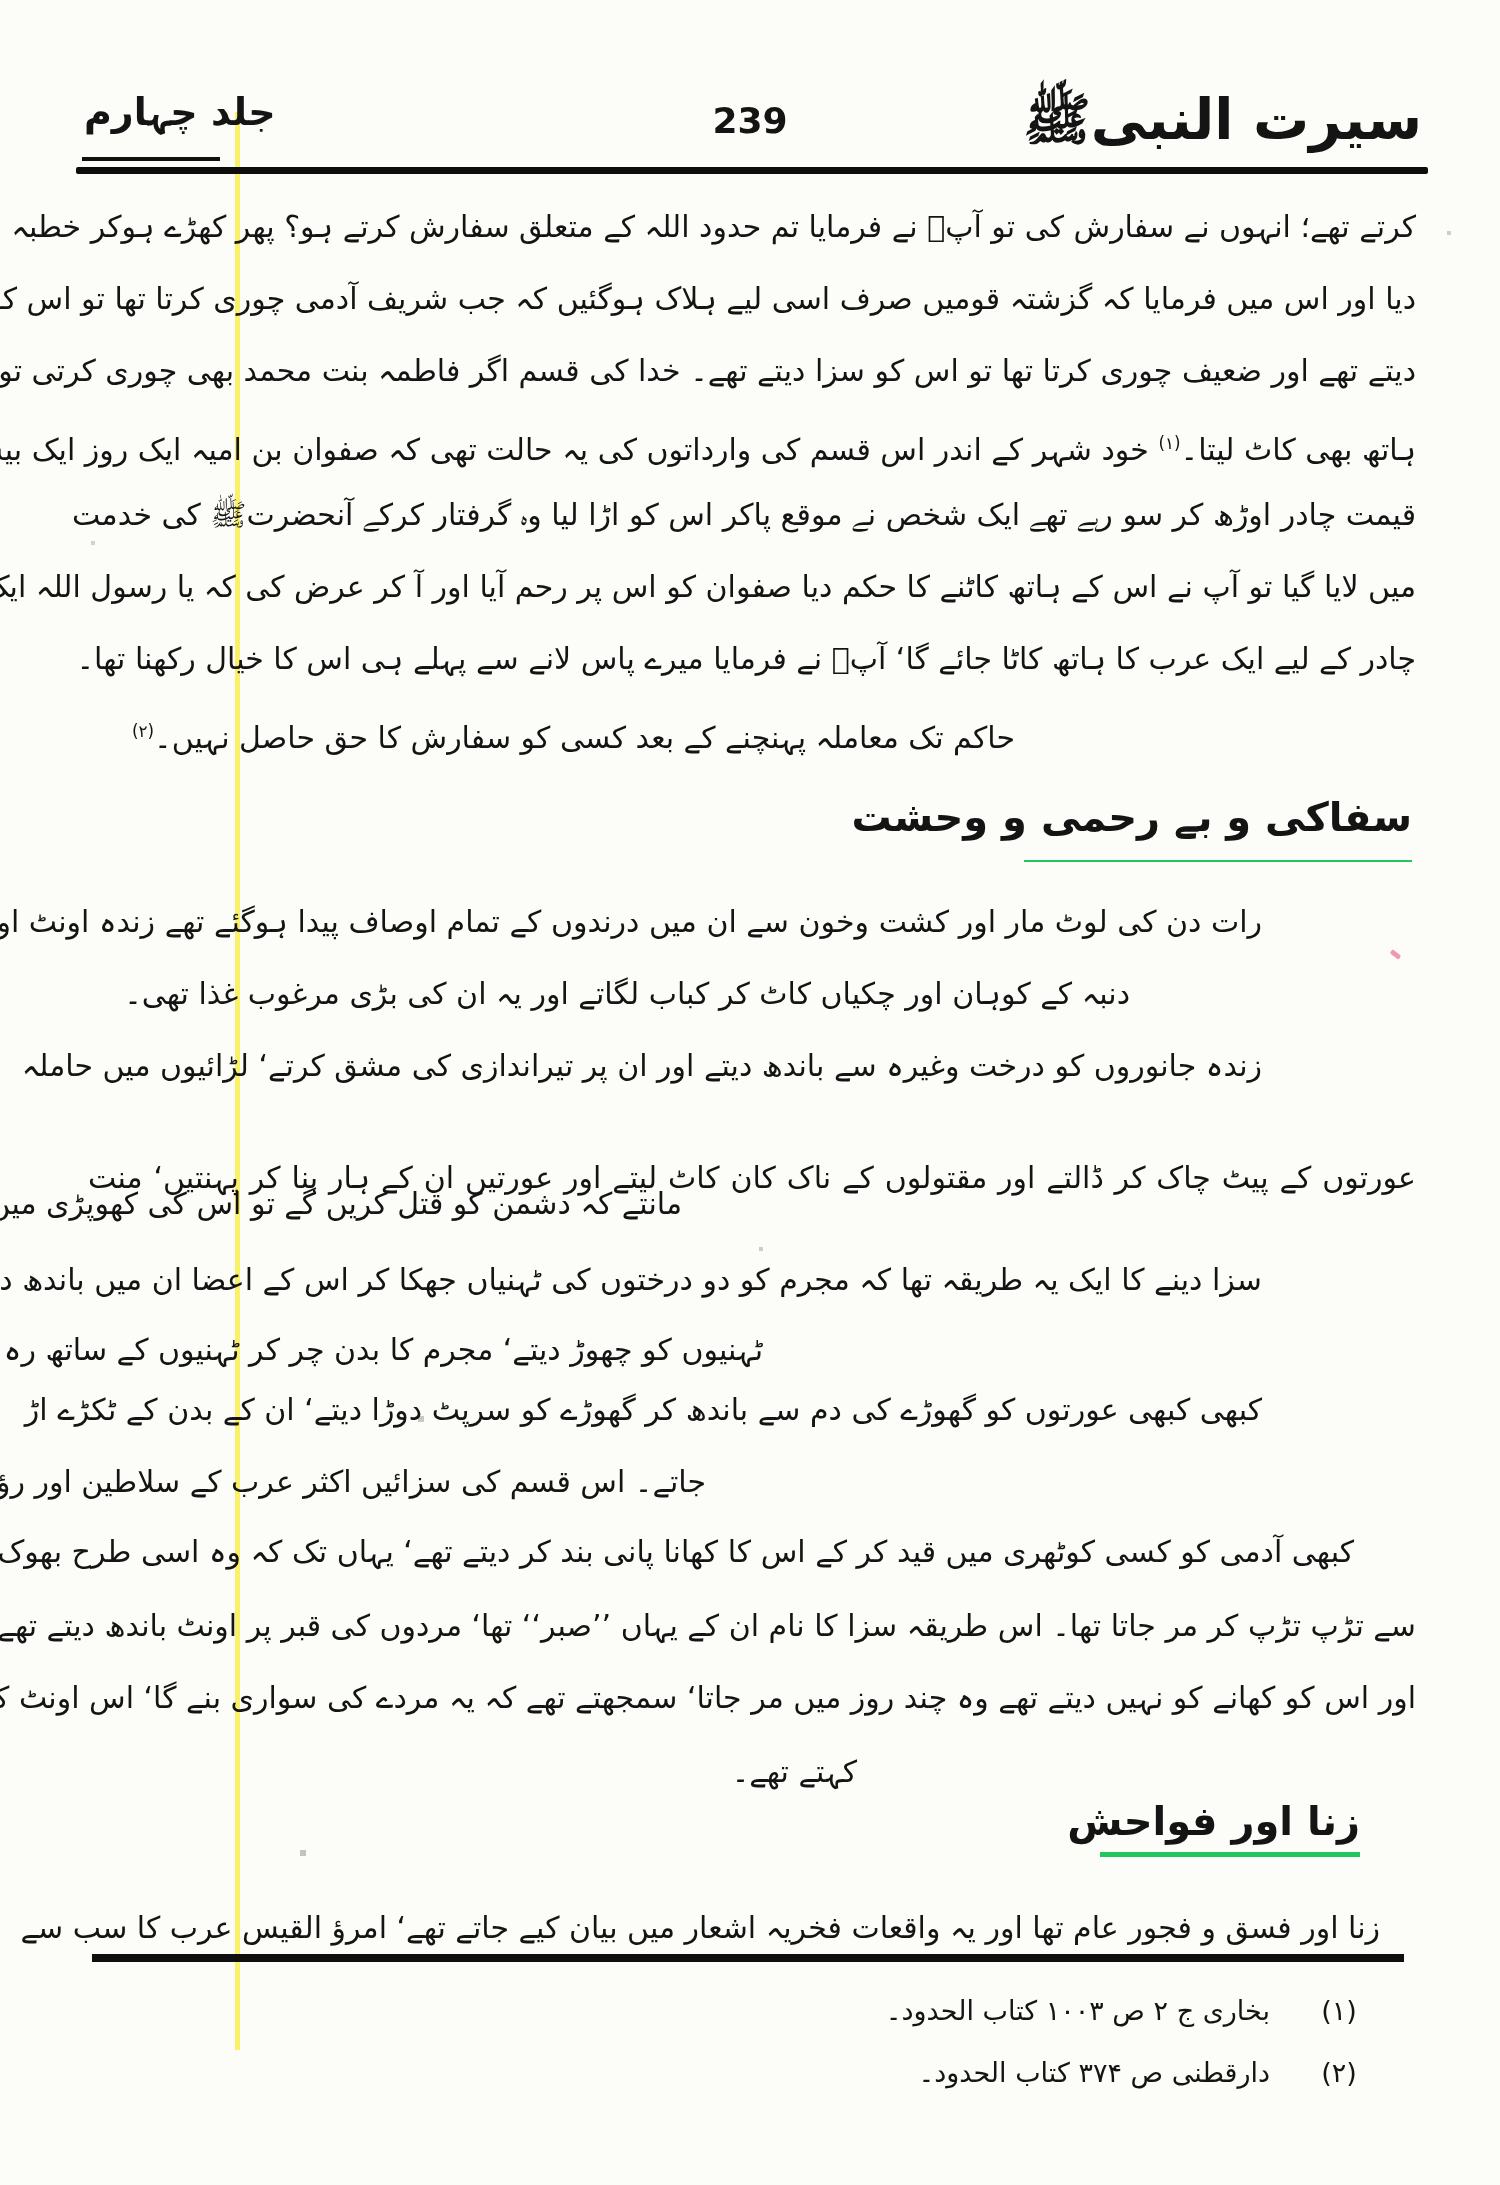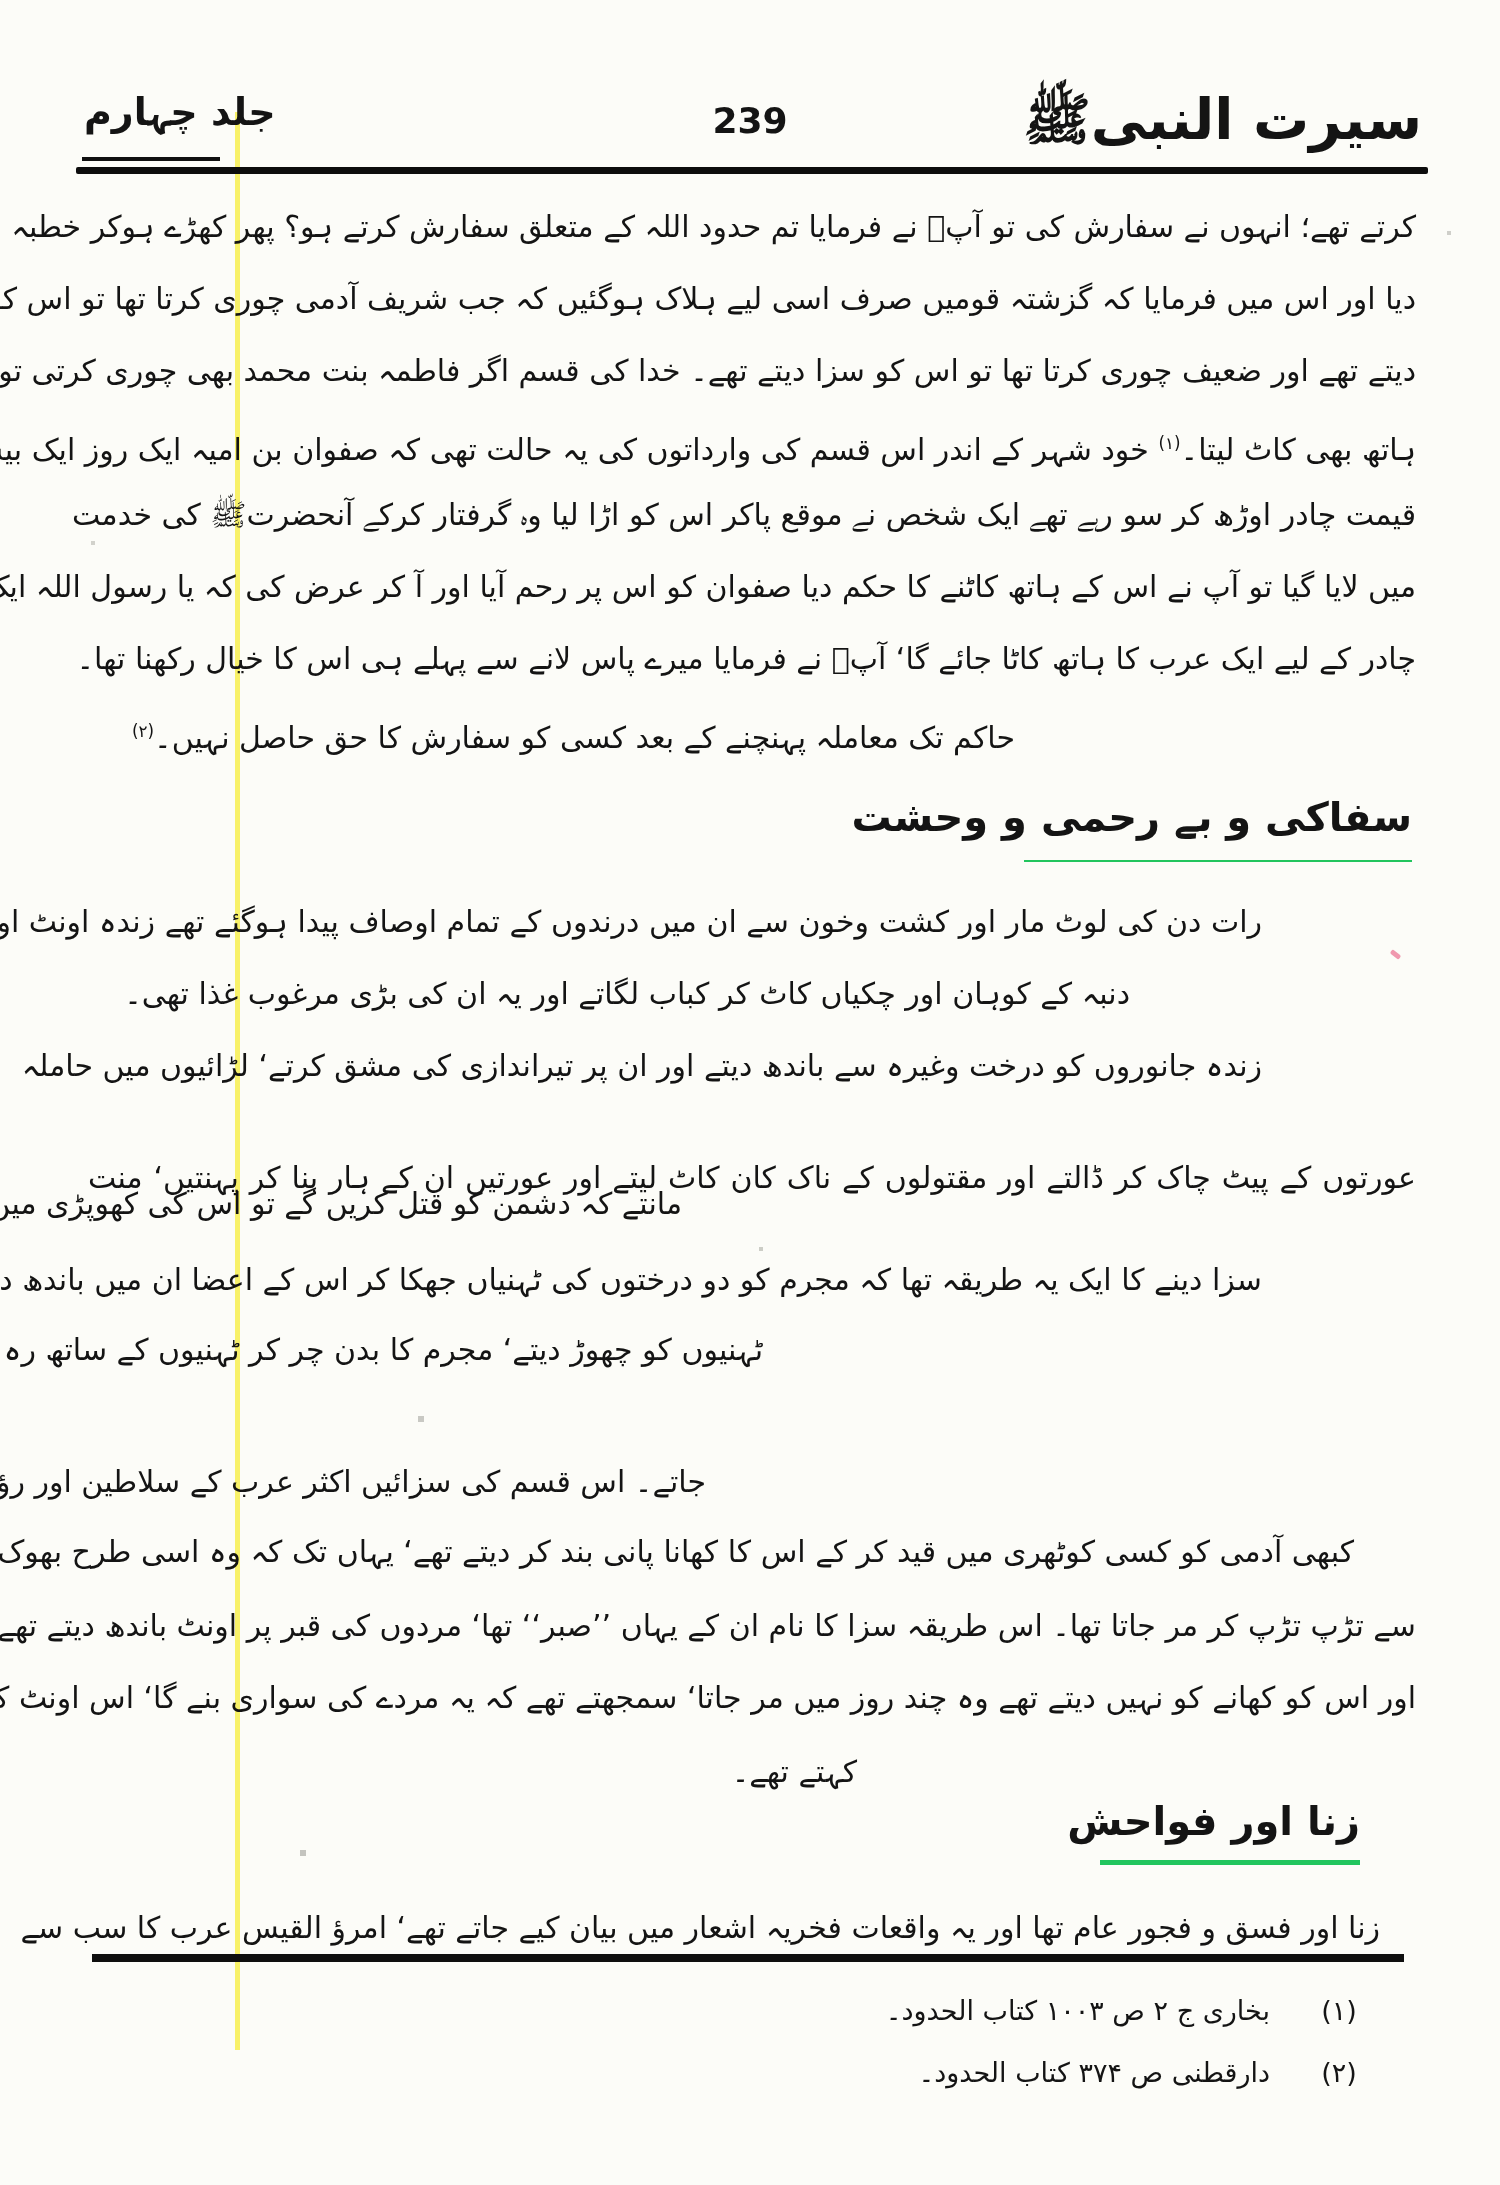--- a/index.html
+++ b/index.html
@@ -19,21 +19,21 @@
   .just{left:88px;right:84px;text-align:justify;text-align-last:justify;}
   .ind{left:88px;right:238px;text-align:justify;text-align-last:justify;}   
   .ind-sm{left:88px;right:146px;text-align:justify;text-align-last:justify;}
   .ind-f{left:95px;right:120px;text-align:justify;text-align-last:justify;}
   .frag{}
   sup.fnmark{font-size:0.56em;vertical-align:super;letter-spacing:1px;}
   
   .heading{position:absolute;direction:rtl;font-weight:bold;text-align:center;
     border-bottom:2px solid #22c55e;white-space:nowrap;}
   .h1{top:794px;right:88px;width:388px;font-size:40px;padding-bottom:20px;}
-  .h2{top:1798px;right:140px;width:260px;font-size:40px;padding-bottom:16px;border-bottom-width:5px;}
+  .h2{top:1798px;right:140px;width:260px;font-size:40px;padding-bottom:8px;border-bottom-width:5px;}
   
   .fn-sep{position:absolute;top:1954px;left:92px;width:1312px;height:8px;background:#0f0f0f;}
   .fn{position:absolute;right:138px;direction:rtl;display:flex;gap:46px;font-size:27px;line-height:46px;white-space:nowrap;}
   .fn .mk{min-width:46px;text-align:center;}
   
   .yellow-line{position:absolute;top:112px;left:235px;width:5px;height:1938px;background:rgba(247,238,58,0.75);}
   .red-mark{position:absolute;top:952px;left:1390px;width:11px;height:5px;background:rgba(232,85,125,0.6);border-radius:2px;transform:rotate(38deg);}
   .specks{position:absolute;top:0;left:0;width:2px;height:2px;background:transparent;
     box-shadow:420px 1418px 0 2px #c9c9c4, 1448px 232px 0 1px #cfcfca, 302px 1852px 0 2px #c4c4bf,
                92px 542px 0 1px #d2d2cc, 760px 1248px 0 1px #cccdc6;}
@@ -67,20 +67,21 @@
   <div class="ln ind" style="top:890px">رات دن کی لوٹ مار اور کشت وخون سے ان میں درندوں کے تمام اوصاف پیدا ہوگئے تھے زندہ اونٹ اور</div>
   <div class="ln ind" style="top:1034px">زندہ جانوروں کو درخت وغیرہ سے باندھ دیتے اور ان پر تیراندازی کی مشق کرتے‘ لڑائیوں میں حاملہ</div>
 
   <div class="ln frag" style="top:962px;left:170px;width:960px;">دنبہ کے کوہان اور چکیاں کاٹ کر کباب لگاتے اور یہ ان کی بڑی مرغوب غذا تھی۔</div>
   <div class="ln just" style="top:1146px">عورتوں کے پیٹ چاک کر ڈالتے اور مقتولوں کے ناک کان کاٹ لیتے اور عورتیں ان کے ہار بنا کر پہنتیں‘ منت</div>
   <div class="ln frag" style="top:1172px;left:110px;width:572px;">مانتے کہ دشمن کو قتل کریں گے تو اس کی کھوپڑی میں شراب پئیں گے۔</div>
 
   <div class="ln ind" style="top:1248px">سزا دینے کا ایک یہ طریقہ تھا کہ مجرم کو دو درختوں کی ٹہنیاں جھکا کر اس کے اعضا ان میں باندھ دیتے اور پھر</div>
   <div class="ln frag" style="top:1318px;left:115px;width:648px;">ٹہنیوں کو چھوڑ دیتے‘ مجرم کا بدن چر کر ٹہنیوں کے ساتھ رہ جاتا۔</div>
 
+  <div class="ln ind" style="top:1378px">کبھی کبھی عورتوں کو گھوڑے کی دم سے باندھ کر گھوڑے کو سرپٹ دوڑا دیتے‘ ان کے بدن کے ٹکڑے اڑ</div>
   <div class="ln frag" style="top:1450px;left:88px;width:618px;">جاتے۔ اس قسم کی سزائیں اکثر عرب کے سلاطین اور رؤسا دیا کرتے تھے۔</div>
 
   <div class="ln ind-sm" style="top:1520px">کبھی آدمی کو کسی کوٹھری میں قید کر کے اس کا کھانا پانی بند کر دیتے تھے‘ یہاں تک کہ وہ اسی طرح بھوک پیاس</div>
   <div class="ln just" style="top:1594px">سے تڑپ تڑپ کر مر جاتا تھا۔ اس طریقہ سزا کا نام ان کے یہاں ’’صبر‘‘ تھا‘ مردوں کی قبر پر اونٹ باندھ دیتے تھے</div>
   <div class="ln just" style="top:1666px">اور اس کو کھانے کو نہیں دیتے تھے وہ چند روز میں مر جاتا‘ سمجھتے تھے کہ یہ مردے کی سواری بنے گا‘ اس اونٹ کو ’’بلیّہ‘‘</div>
   <div class="ln frag" style="top:1740px;left:655px;width:202px;">کہتے تھے۔</div>
 
   <div class="heading h2">زنا اور فواحش</div>
   <div class="ln ind-f" style="top:1896px">زنا اور فسق و فجور عام تھا اور یہ واقعات فخریہ اشعار میں بیان کیے جاتے تھے‘ امرؤ القیس عرب کا سب سے</div>
 

